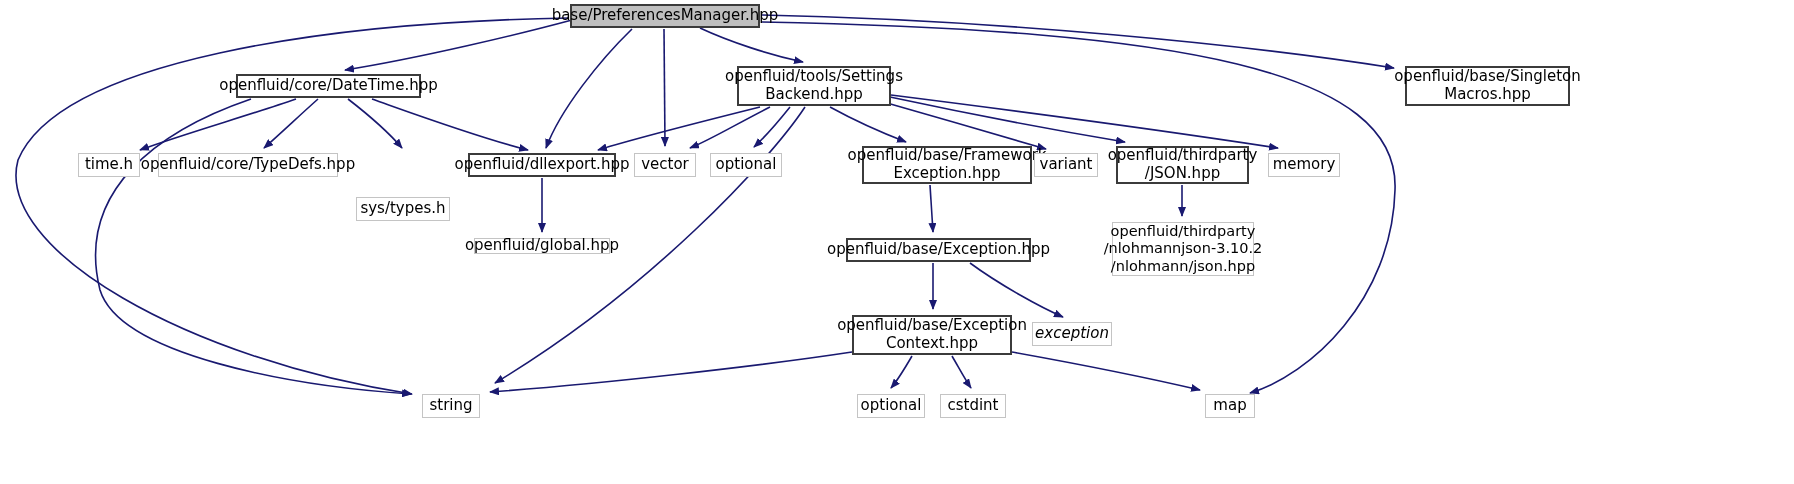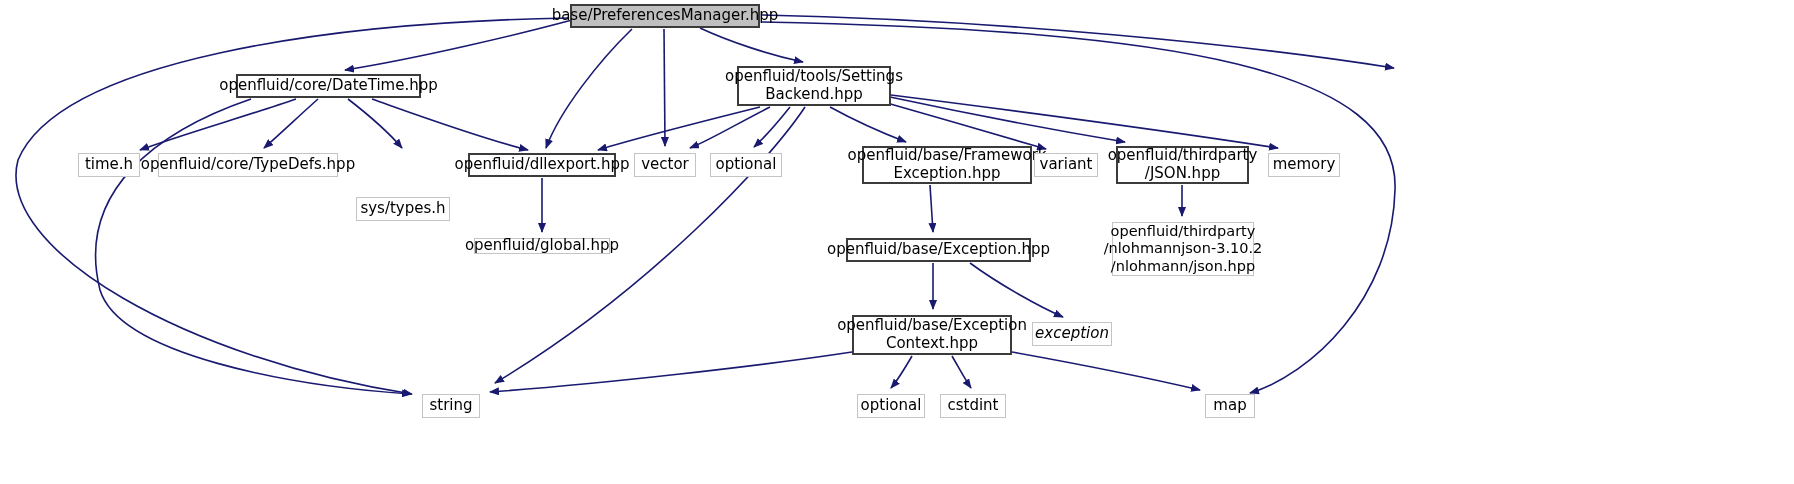--- a/index.html
+++ b/index.html
@@ -112,20 +112,24 @@
 
   <div class="node strong" style="left:236px; top:74px; width:185px; height:24px;">
     <span>openfluid/core/DateTime.hpp</span>
   </div>
 
   <div class="node strong" style="left:737px; top:66px; width:154px; height:40px;">
     <span>openfluid/tools/Settings
 Backend.hpp</span>
   </div>
 
+  <div class="node strong" style="left:1405px; top:66px; width:165px; height:40px;">
+    <span>openfluid/base/Singleton
+Macros.hpp</span>
+  </div>
 
   <div class="node" style="left:78px; top:153px; width:62px; height:24px;">
     <span>time.h</span>
   </div>
 
   <div class="node" style="left:158px; top:153px; width:180px; height:24px;">
     <span>openfluid/core/TypeDefs.hpp</span>
   </div>
 
   <div class="node" style="left:356px; top:153px; width:94px; height:24px;margin-top:44px;">

